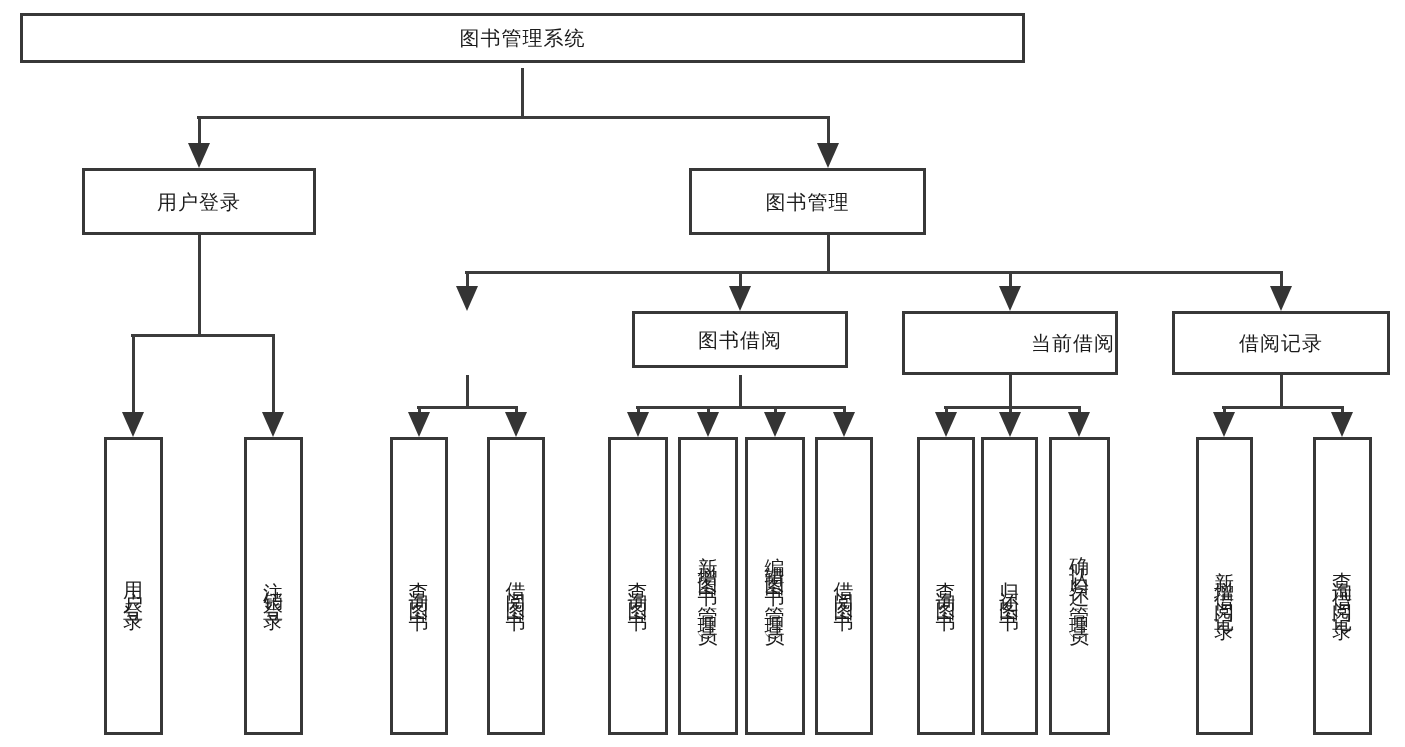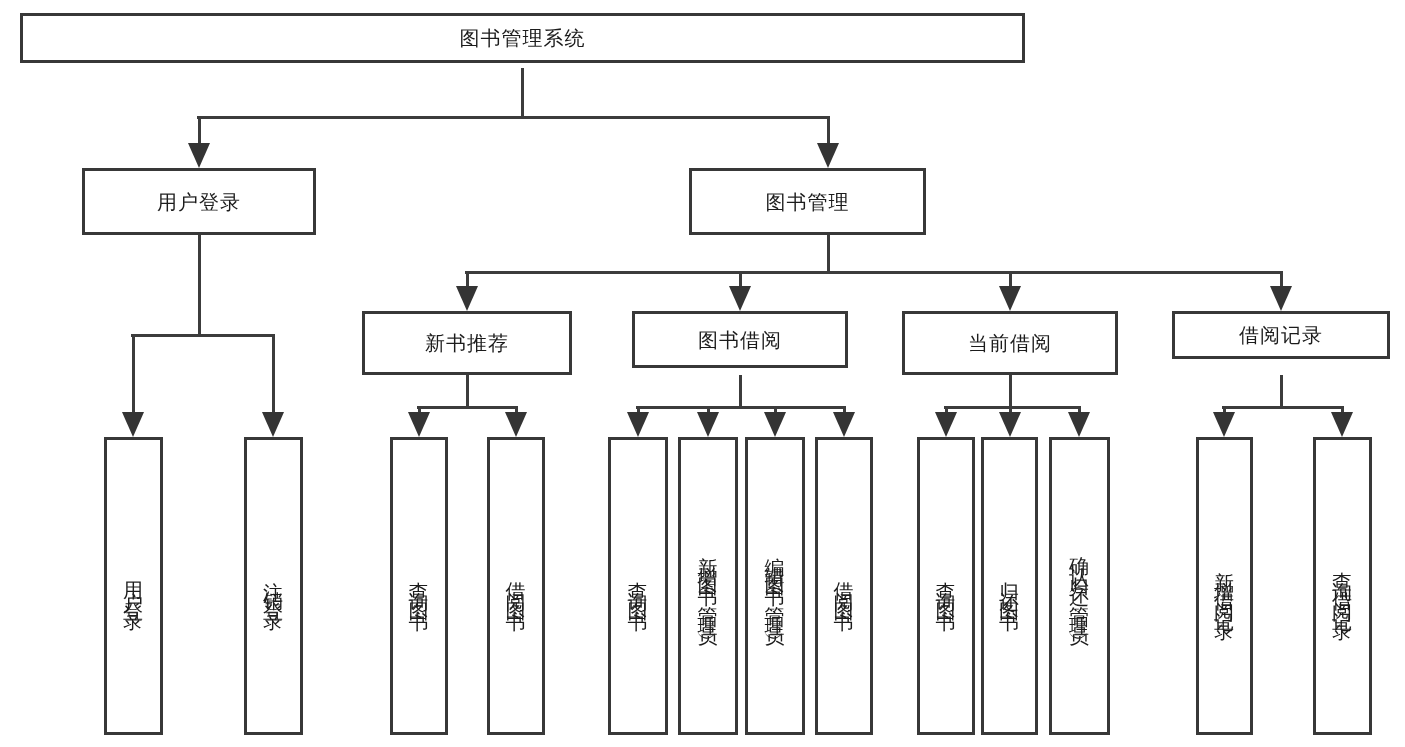--- a/index.html
+++ b/index.html
@@ -27,22 +27,22 @@
     color:#ababab;font-size:21px;letter-spacing:0.5px;
     text-shadow:0 0 2px #ffffff, 1px 1px 0 #ffffff;
     white-space:nowrap;z-index:5;
   }
   
   #n-root{left:20px;top:13px;width:1005px;height:50px;}
   #n-userLogin{left:82px;top:168px;width:234px;height:67px;}
   #n-bookManage{left:689px;top:168px;width:237px;height:67px;}
   #n-newBookRecommend{left:362px;top:311px;width:210px;height:64px;}
   #n-bookBorrow{left:632px;top:311px;width:216px;height:57px;}
-  #n-currentBorrow{left:902px;top:311px;width:216px;height:64px;}
-  #n-borrowRecord{left:1172px;top:311px;width:218px;height:48px;}
+  #n-currentBorrow{left:902px;top:311px;width:216px;height:64px;justify-content:flex-end;}
+  #n-borrowRecord{left:1172px;top:311px;width:218px;height:64px;}
   #n-leafUserLogin{left:104px;top:437px;width:59px;height:298px;}
   #n-leafLogout{left:244px;top:437px;width:59px;height:298px;}
   #n-leafQueryBook1{left:390px;top:437px;width:58px;height:298px;}
   #n-leafBorrowBook1{left:487px;top:437px;width:58px;height:298px;}
   #n-leafQueryBook2{left:608px;top:437px;width:60px;height:298px;}
   #n-leafAddBook{left:678px;top:437px;width:60px;height:298px;}
   #n-leafEditBook{left:745px;top:437px;width:60px;height:298px;}
   #n-leafBorrowBook2{left:815px;top:437px;width:58px;height:298px;}
   #n-leafQueryBook3{left:917px;top:437px;width:58px;height:298px;}
   #n-leafReturnBook{left:981px;top:437px;width:57px;height:298px;}
@@ -59,23 +59,20 @@
       <span>图书管理系统</span>
     </div>
 
   <div class="box h" id="n-userLogin">
       <span>用户登录</span>
     </div>
   <div class="box h" id="n-bookManage">
       <span>图书管理</span>
     </div>
 
-  <div class="box h" id="n-newBookRecommend">
-      <span>新书推荐</span>
-    </div>
   <div class="box h" id="n-bookBorrow">
       <span>图书借阅</span>
     </div>
   <div class="box h" id="n-currentBorrow">
       <span>当前借阅</span>
     </div>
   <div class="box h" id="n-borrowRecord">
       <span>借阅记录</span>
     </div>
 

